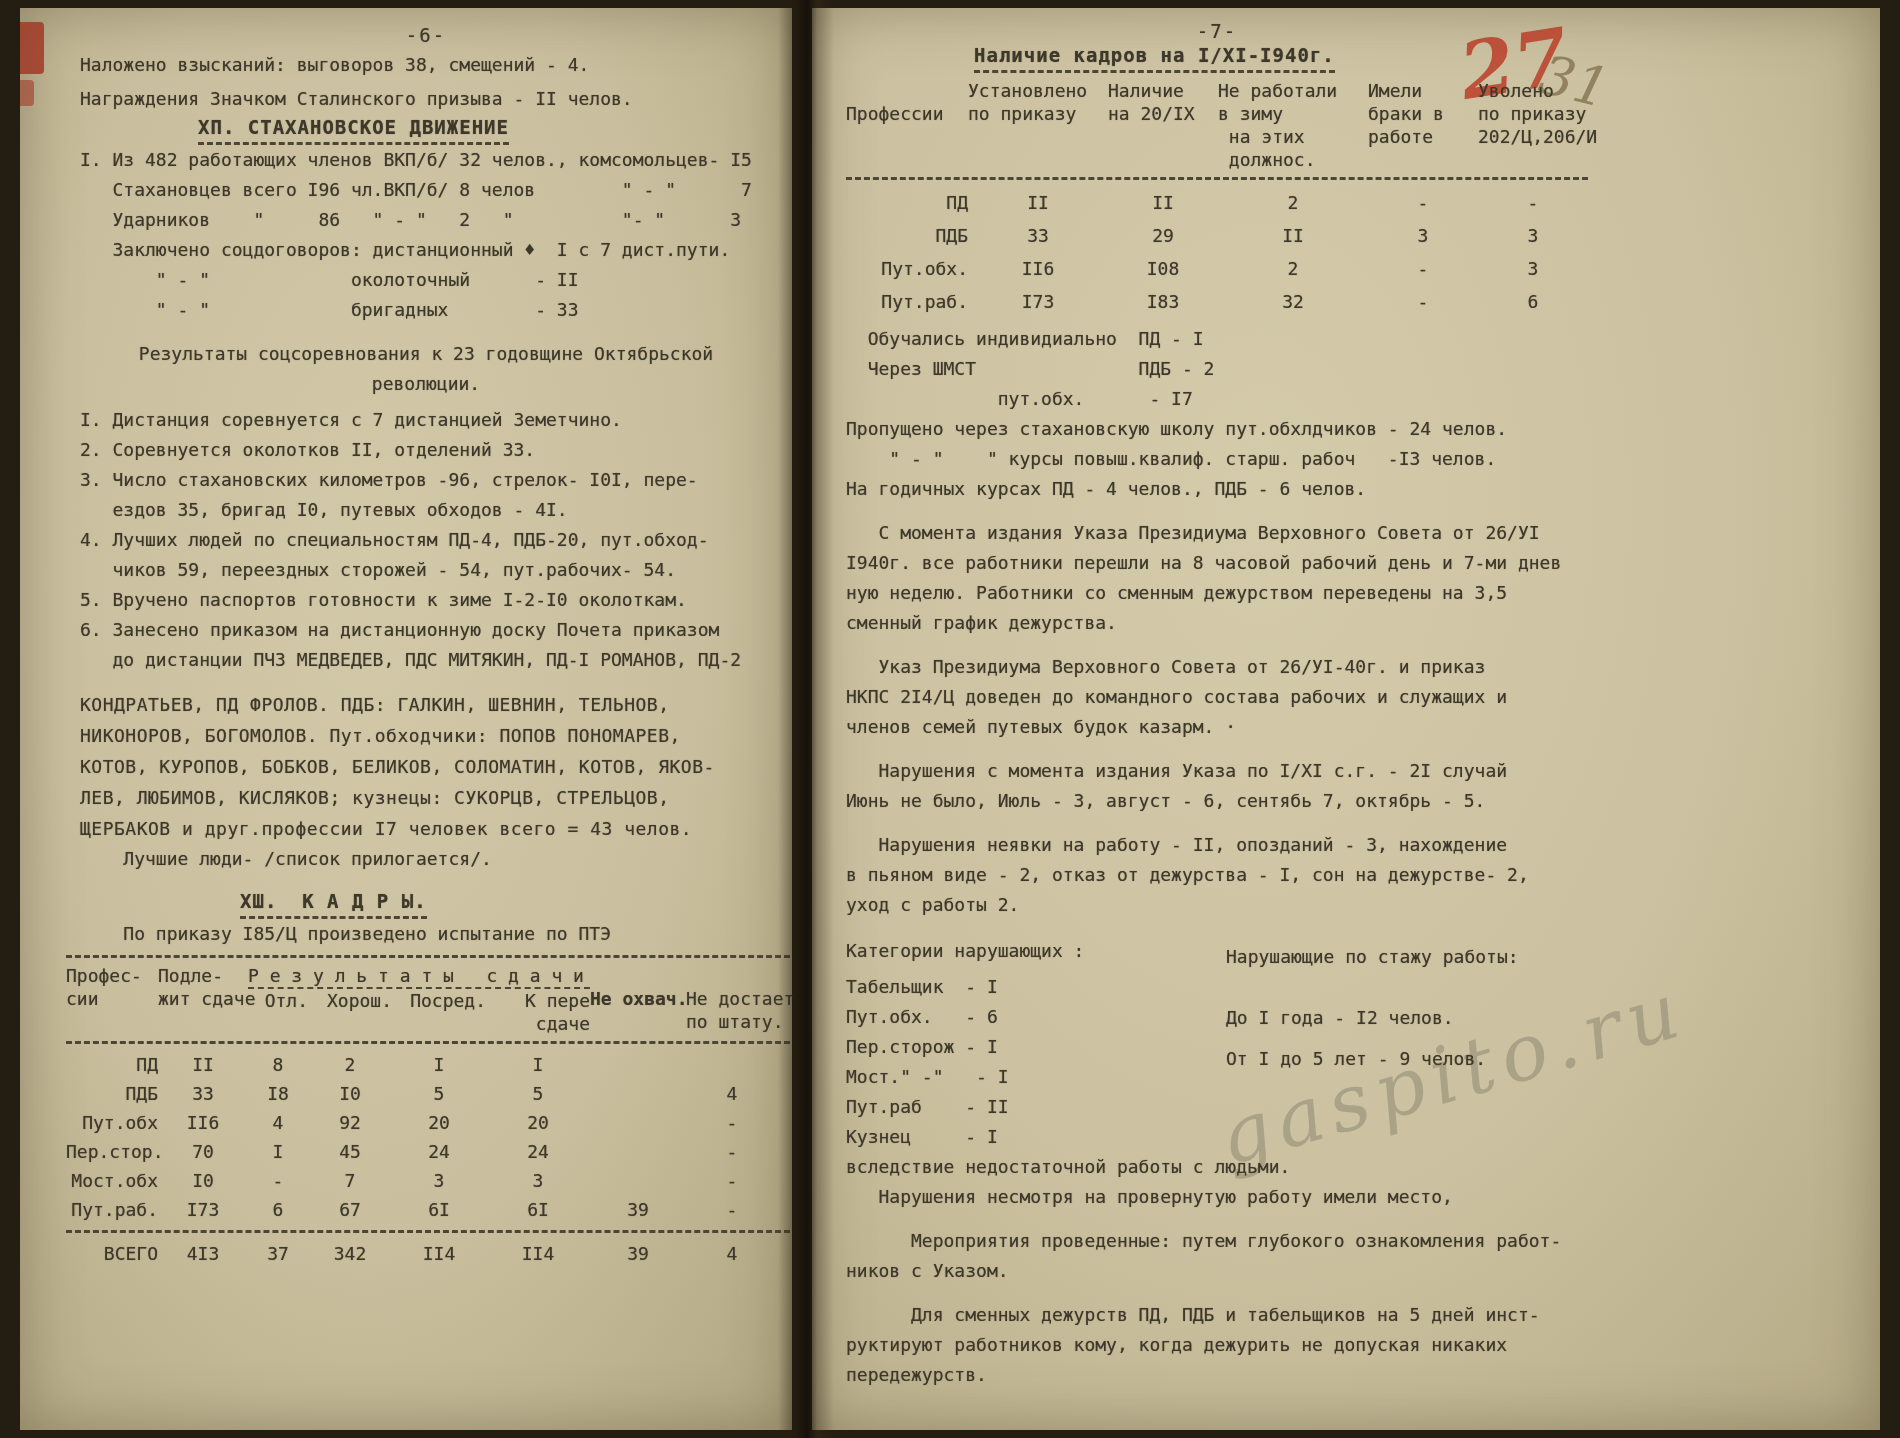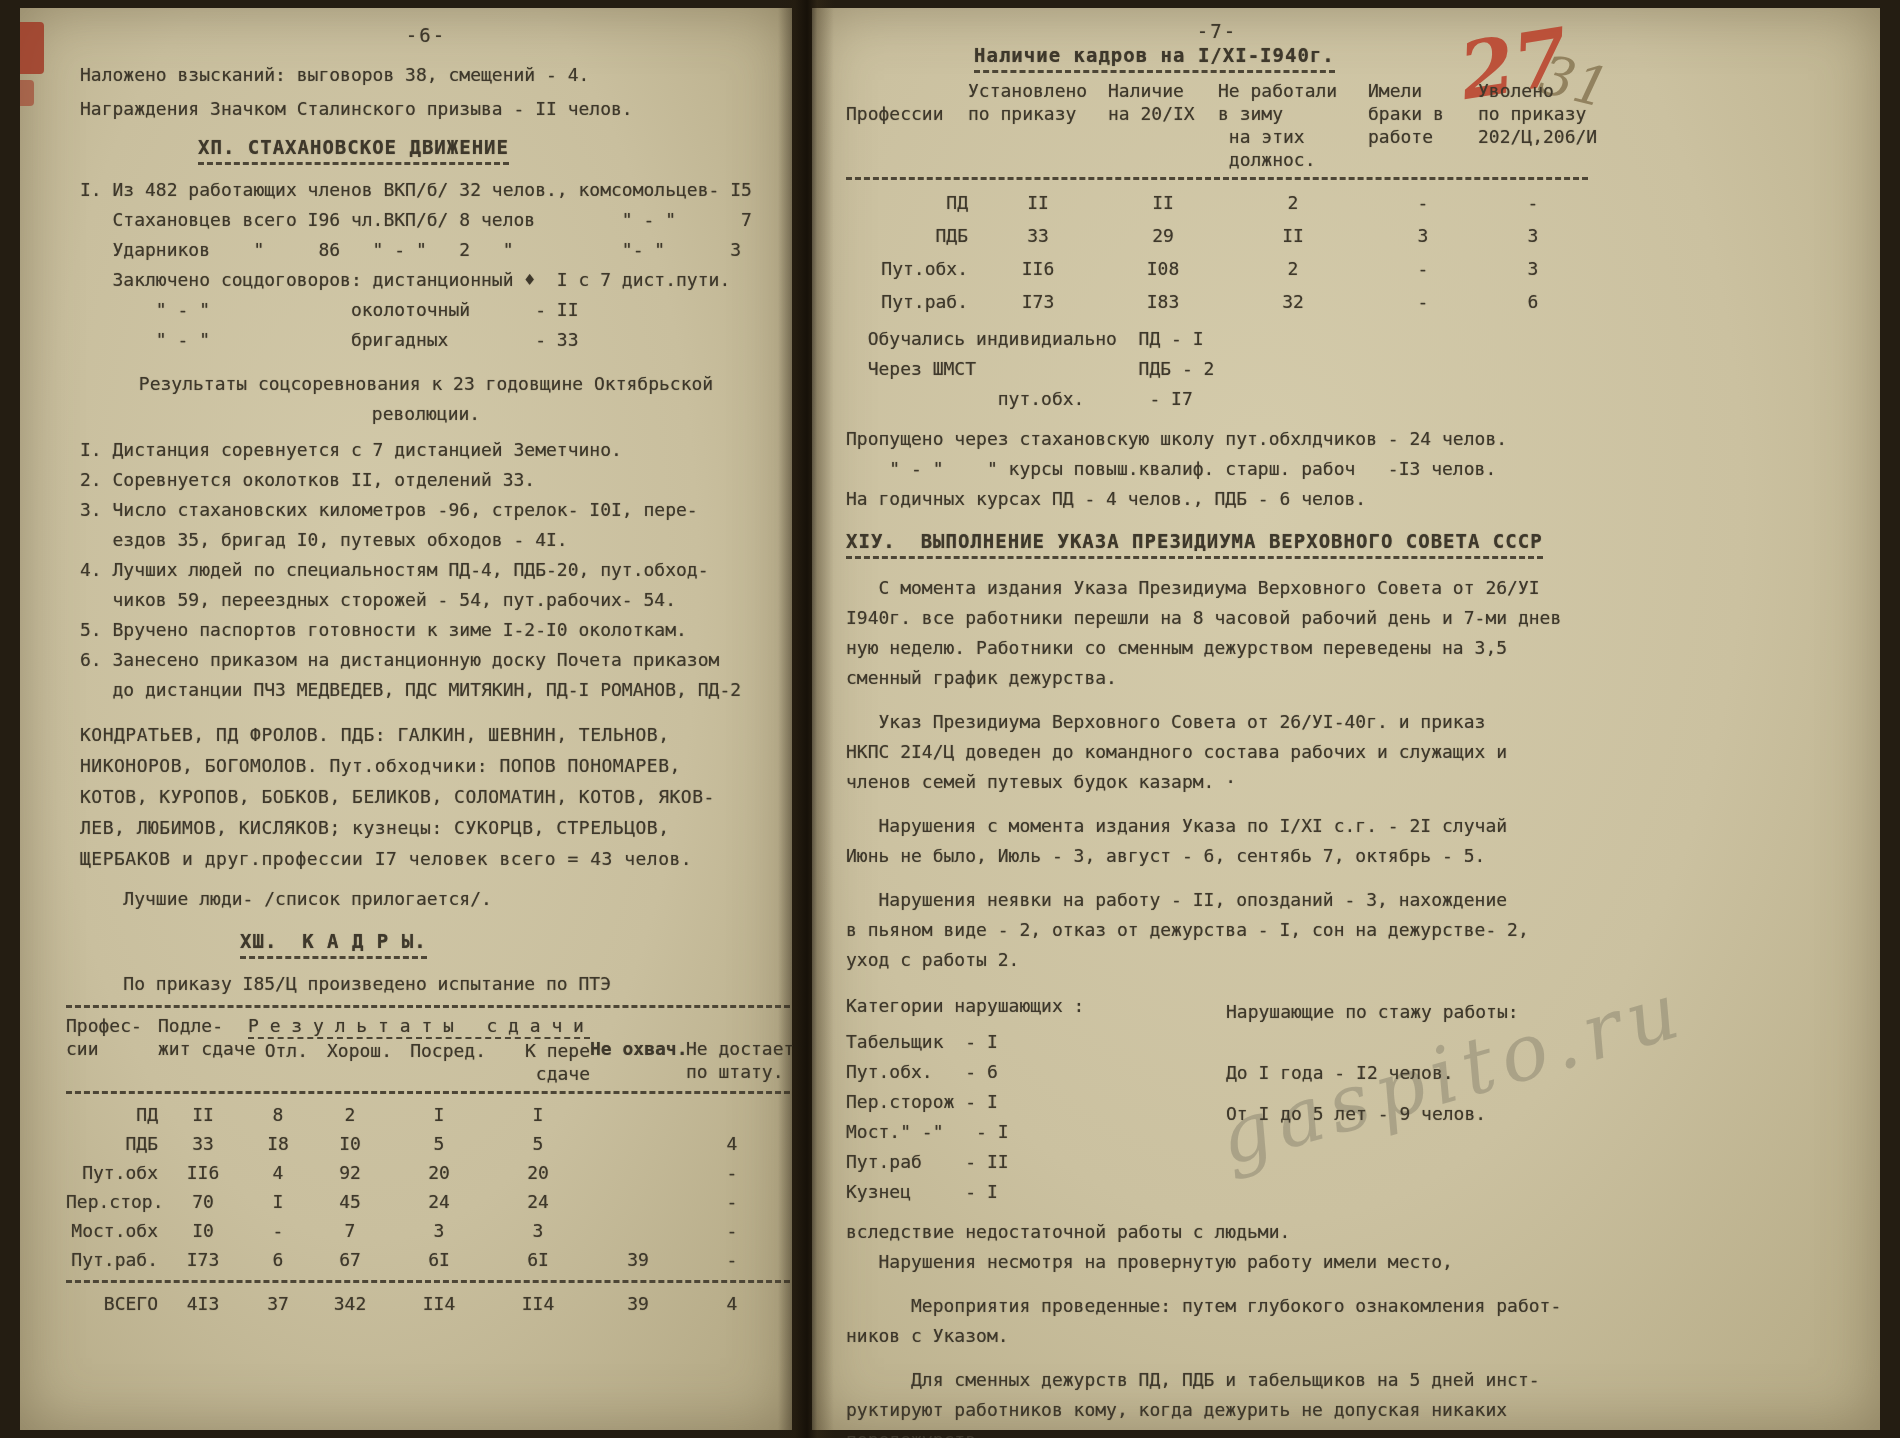--- a/index.html
+++ b/index.html
@@ -17,21 +17,21 @@
 
   .content{position:relative;padding:14px 20px 0 60px;}
   .content-r{position:relative;padding:10px 20px 0 34px;}
   .line{white-space:pre;line-height:30px;font-size:18px;text-shadow:0 0 1px rgba(55,48,34,.55);}
   .pageno{text-align:center;font-size:19px;letter-spacing:2px;line-height:26px;text-shadow:0 0 1px rgba(55,48,34,.55);}
   .heading{display:inline-block;font-weight:bold;font-size:19px;letter-spacing:1px;
            border-bottom:3px dashed #4d4636;padding-bottom:4px;text-shadow:0 0 1px rgba(55,48,34,.7);white-space:pre;}
   .center{text-align:center;}
   .loose .line{line-height:34px;}
   .names .line{line-height:31px;letter-spacing:.5px;}
-  .mt6{margin-top:6px;}.mt10{margin-top:10px;}.mt14{margin-top:14px;}.mt16{margin-top:16px;}.mt20{margin-top:20px;}
+  .mt6{margin-top:6px;}.mt10{}.mt14{margin-top:14px;}.mt16{margin-top:16px;}.mt20{margin-top:20px;}
 
   .dashrule{border-top:3px dashed #4d4636;height:0;margin:6px 0;}
   .trow{display:grid;}
   .tcell{white-space:pre;font-size:18px;line-height:29px;text-align:center;text-shadow:0 0 1px rgba(55,48,34,.55);}
   .tcell:first-child{text-align:right;}
   .hcell{white-space:pre;font-size:18px;line-height:23px;text-shadow:0 0 1px rgba(55,48,34,.55);}
   .exam{width:724px;margin-left:-14px;}
   .exam .trow{grid-template-columns:92px 90px 60px 84px 94px 104px 96px 92px;}
   .exam-head{display:grid;grid-template-columns:92px 90px 342px 96px 92px;margin-top:4px;}
   .exam-group{border-bottom:2px dashed #4d4636;}
@@ -290,23 +290,20 @@
           <div class="line">  Через ШМСТ               ПДБ - 2</div>
           <div class="line">              пут.обх.      - I7</div>
         </div>
 
       <div class="mt10">
           <div class="line">Пропущено через стахановскую школу пут.обхлдчиков - 24 челов.</div>
           <div class="line">    " - "    " курсы повыш.квалиф. старш. рабоч   -I3 челов.</div>
           <div class="line">На годичных курсах ПД - 4 челов., ПДБ - 6 челов.</div>
         </div>
 
-      <div class="mt16">
-        <span class="heading">ХIУ.  ВЫПОЛНЕНИЕ УКАЗА ПРЕЗИДИУМА ВЕРХОВНОГО СОВЕТА СССР</span>
-      </div>
 
       <div class="mt14">
           <div class="line">   С момента издания Указа Президиума Верховного Совета от 26/УI</div>
           <div class="line">I940г. все работники перешли на 8 часовой рабочий день и 7-ми днев</div>
           <div class="line">ную неделю. Работники со сменным дежурством переведены на 3,5</div>
           <div class="line">сменный график дежурства.</div>
         </div>
       <div class="mt14">
           <div class="line">   Указ Президиума Верховного Совета от 26/УI-40г. и приказ</div>
           <div class="line">НКПС 2I4/Ц доведен до командного состава рабочих и служащих и</div>

